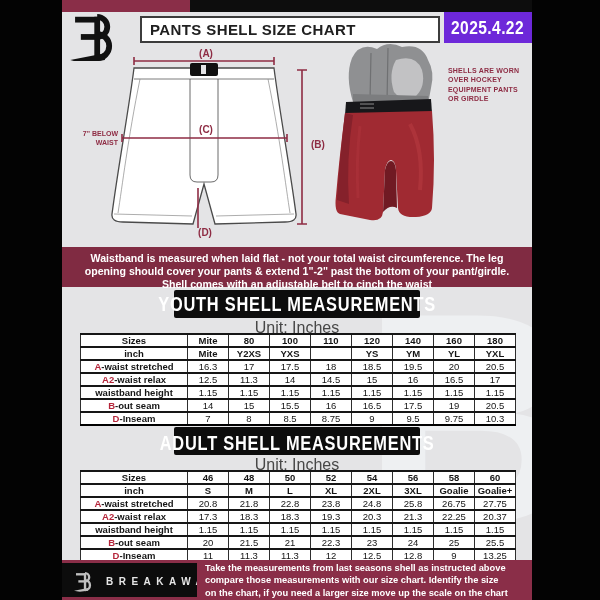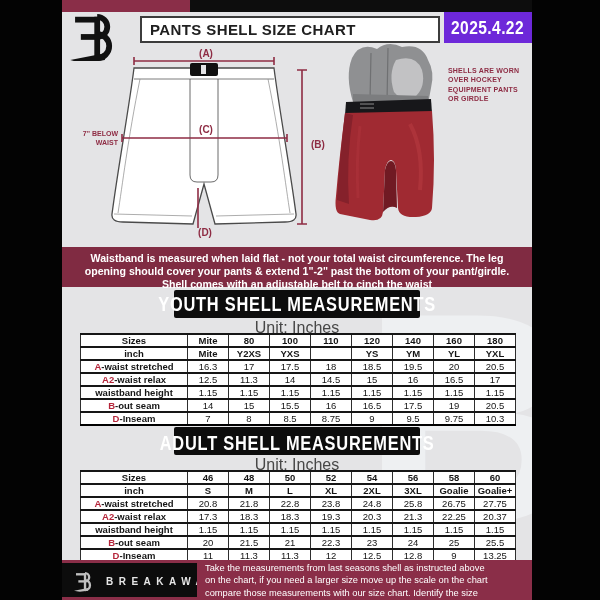--- a/index.html
+++ b/index.html
@@ -61,21 +61,21 @@
   .watermark{left:300px;top:268px;font-size:300px;font-weight:bold;
              color:#eef0f2;z-index:1;line-height:300px;}
 
   
   .footer{left:0;top:560px;width:470px;height:40px;background:#0c0c0c;
           border-top:3px solid #8a2e48;border-bottom:3px solid #8a2e48;
           box-sizing:border-box;z-index:3;}
   .footer-brand{position:absolute;left:12px;top:6px;display:flex;align-items:center;gap:6px;}
   .brand-text{color:#e6e6e6;font-size:10px;font-weight:bold;letter-spacing:5.5px;}
   .footer-note{position:absolute;left:135px;top:-3px;width:335px;height:40px;
-               background:#8a2e48;color:#fff;font-size:9.3px;font-weight:normal;
+               background:#8a2e48;color:#fff;font-size:9.3px;font-weight:bold;
                line-height:12.4px;padding:2px 8px;box-sizing:border-box;}
   svg text{font-family:"Liberation Sans", sans-serif;}
 </style>
 </head>
 <body>
 
 <div class="page">
 
   <div class="abs strip-maroon"></div>
   <div class="abs strip-black"></div>
@@ -333,18 +333,18 @@
         <path d="M28 6 a10.5 10.5 0 0 1 0 21" stroke="#bfbfbf" stroke-width="6" fill="none"></path>
         <path d="M11 27 H30" stroke="#bfbfbf" stroke-width="6" fill="none"></path>
         <path d="M28 24 a12.5 12.5 0 0 1 0 25" stroke="#bfbfbf" stroke-width="6" fill="none"></path>
         <path d="M28 6 V49" stroke="#bfbfbf" stroke-width="6" fill="none"></path>
         <path d="M0 51 L36 44 L36 51 Q12 55 0 51 Z" fill="#bfbfbf"></path>
       </svg>
       <span class="brand-text">BREAKAWAY</span>
     </div>
     <div class="footer-note">
       <div>Take the measurements from last seasons shell as instructed above</div>
+      <div>compare those measurements with our size chart. Identify the size</div>
       <div>on the chart, if you need a larger size move up the scale on the chart</div>
-      <div>compare those measurements with our size chart. Identify the size</div>
     </div>
   </div>
 
 </div>
 
 </body></html>

